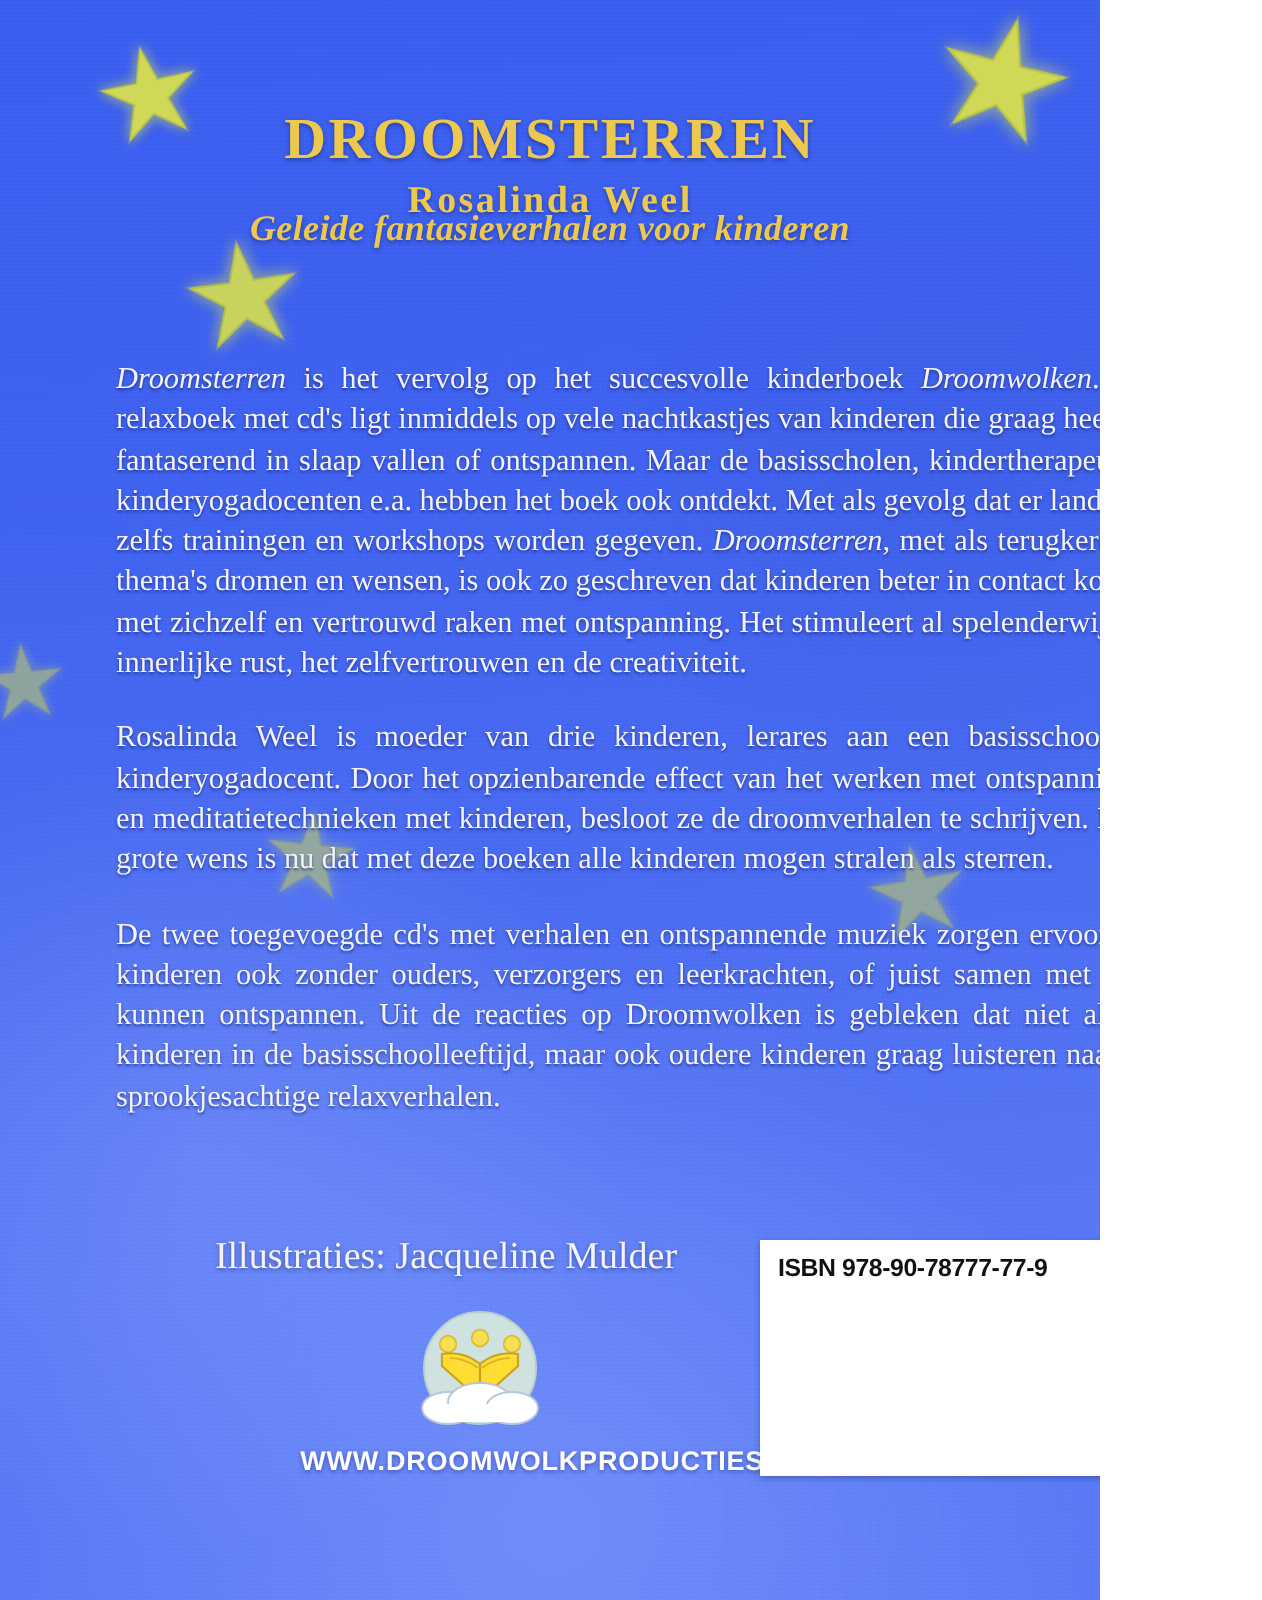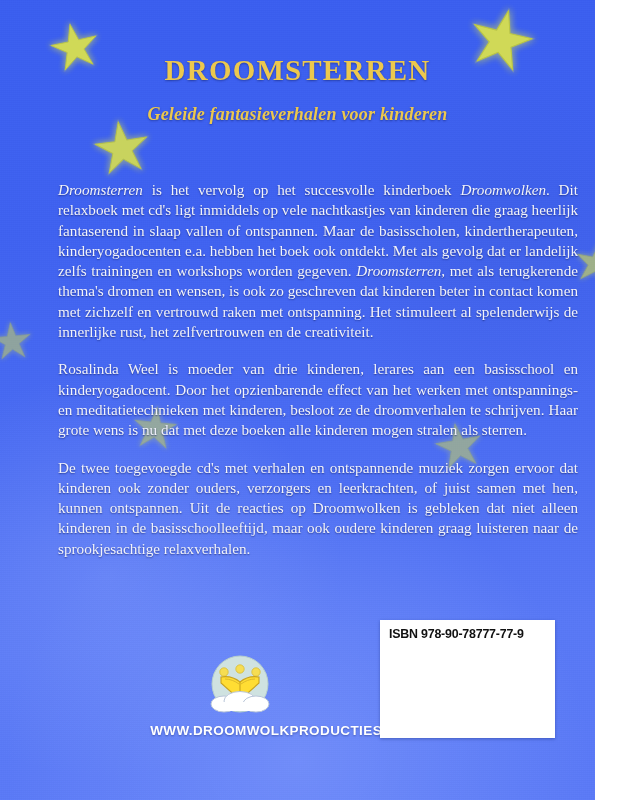--- a/index.html
+++ b/index.html
@@ -8,21 +8,21 @@
   }
   body {
     width: 631px;
     height: 800px;
     overflow: hidden;
     font-family: "Liberation Serif", serif;
   }
 
   #cover {
     position: relative;
-    width: 595px;
+    width: 550px;
     height: 800px;
     overflow: hidden;
     background:
       radial-gradient(ellipse 70% 50% at 50% 95%, rgba(140,165,255,0.45) 0%, rgba(140,165,255,0) 70%),
       radial-gradient(ellipse 55% 35% at 18% 72%, rgba(150,172,255,0.30) 0%, rgba(150,172,255,0) 72%),
       radial-gradient(ellipse 45% 30% at 85% 30%, rgba(60,90,220,0.35) 0%, rgba(60,90,220,0) 70%),
       linear-gradient(176deg, #3a5ef0 0%, #3f62f1 28%, #4a6cf3 55%, #5878f6 78%, #5b7af7 100%);
   }
 
   
@@ -260,28 +260,30 @@
               </feMerge>
             </filter>
           </defs>
           <path d="M50.00 6.00 L59.99 36.25 L91.85 36.40 L66.17 55.25 L75.86 85.60 L50.00 67.00 L24.14 85.60 L33.83 55.25 L8.15 36.40 L40.01 36.25 Z" fill="#d8e04f" opacity="0.45" filter="url(#glow6)"></path>
           <path d="M50.00 10.00 L58.82 37.86 L88.04 37.64 L64.27 54.64 L73.51 82.36 L50.00 65.00 L26.49 82.36 L35.73 54.64 L11.96 37.64 L41.18 37.86 Z" fill="#d8e04f" stroke="#c2cc3c" stroke-width="1.4" stroke-linejoin="round"></path>
         </svg>
       </div>
     </div>
 
   <div class="title" id="title-main">DROOMSTERREN</div>
+  <div class="title" id="author">Rosalinda Weel</div>
   <div class="title" id="subtitle">Geleide fantasieverhalen voor kinderen</div>
 
   <div id="body-text">
       <p><i>Droomsterren</i><span> is het vervolg op het succesvolle kinderboek </span><i>Droomwolken</i><span>. Dit relaxboek met cd's ligt inmiddels op vele nachtkastjes van kinderen die graag heerlijk fantaserend in slaap vallen of ontspannen. Maar de basisscholen, kindertherapeuten, kinderyogadocenten e.a. hebben het boek ook ontdekt. Met als gevolg dat er landelijk zelfs trainingen en workshops worden gegeven. </span><i>Droomsterren</i><span>, met als terugkerende thema's dromen en wensen, is ook zo geschreven dat kinderen beter in contact komen met zichzelf en vertrouwd raken met ontspanning. Het stimuleert al spelenderwijs de innerlijke rust, het zelfvertrouwen en de creativiteit.</span></p>
       <p><span>Rosalinda Weel is moeder van drie kinderen, lerares aan een basisschool en kinderyogadocent. Door het opzienbarende effect van het werken met ontspannings- en meditatietechnieken met kinderen, besloot ze de droomverhalen te schrijven. Haar grote wens is nu dat met deze boeken alle kinderen mogen stralen als sterren.</span></p>
       <p><span>De twee toegevoegde cd's met verhalen en ontspannende muziek zorgen ervoor dat kinderen ook zonder ouders, verzorgers en leerkrachten, of juist samen met hen, kunnen ontspannen. Uit de reacties op Droomwolken is gebleken dat niet alleen kinderen in de basisschoolleeftijd, maar ook oudere kinderen graag luisteren naar de sprookjesachtige relaxverhalen.</span></p>
     </div>
 
+  <div id="illustrator">Illustraties: Jacqueline Mulder</div>
 
   <div id="logo">
     <svg width="88" height="68" viewBox="0 0 88 68" xmlns="http://www.w3.org/2000/svg">
 
       <circle cx="44" cy="32" r="28" fill="#cfe2e0" stroke="#b7cfcc" stroke-width="1"></circle>
 
       <g fill="#f6dd52" stroke="#d8bb33" stroke-width="0.8">
         <circle cx="28" cy="20" r="4.2"></circle>
         <circle cx="44" cy="17" r="4.2"></circle>
         <circle cx="60" cy="20" r="4.2"></circle>

